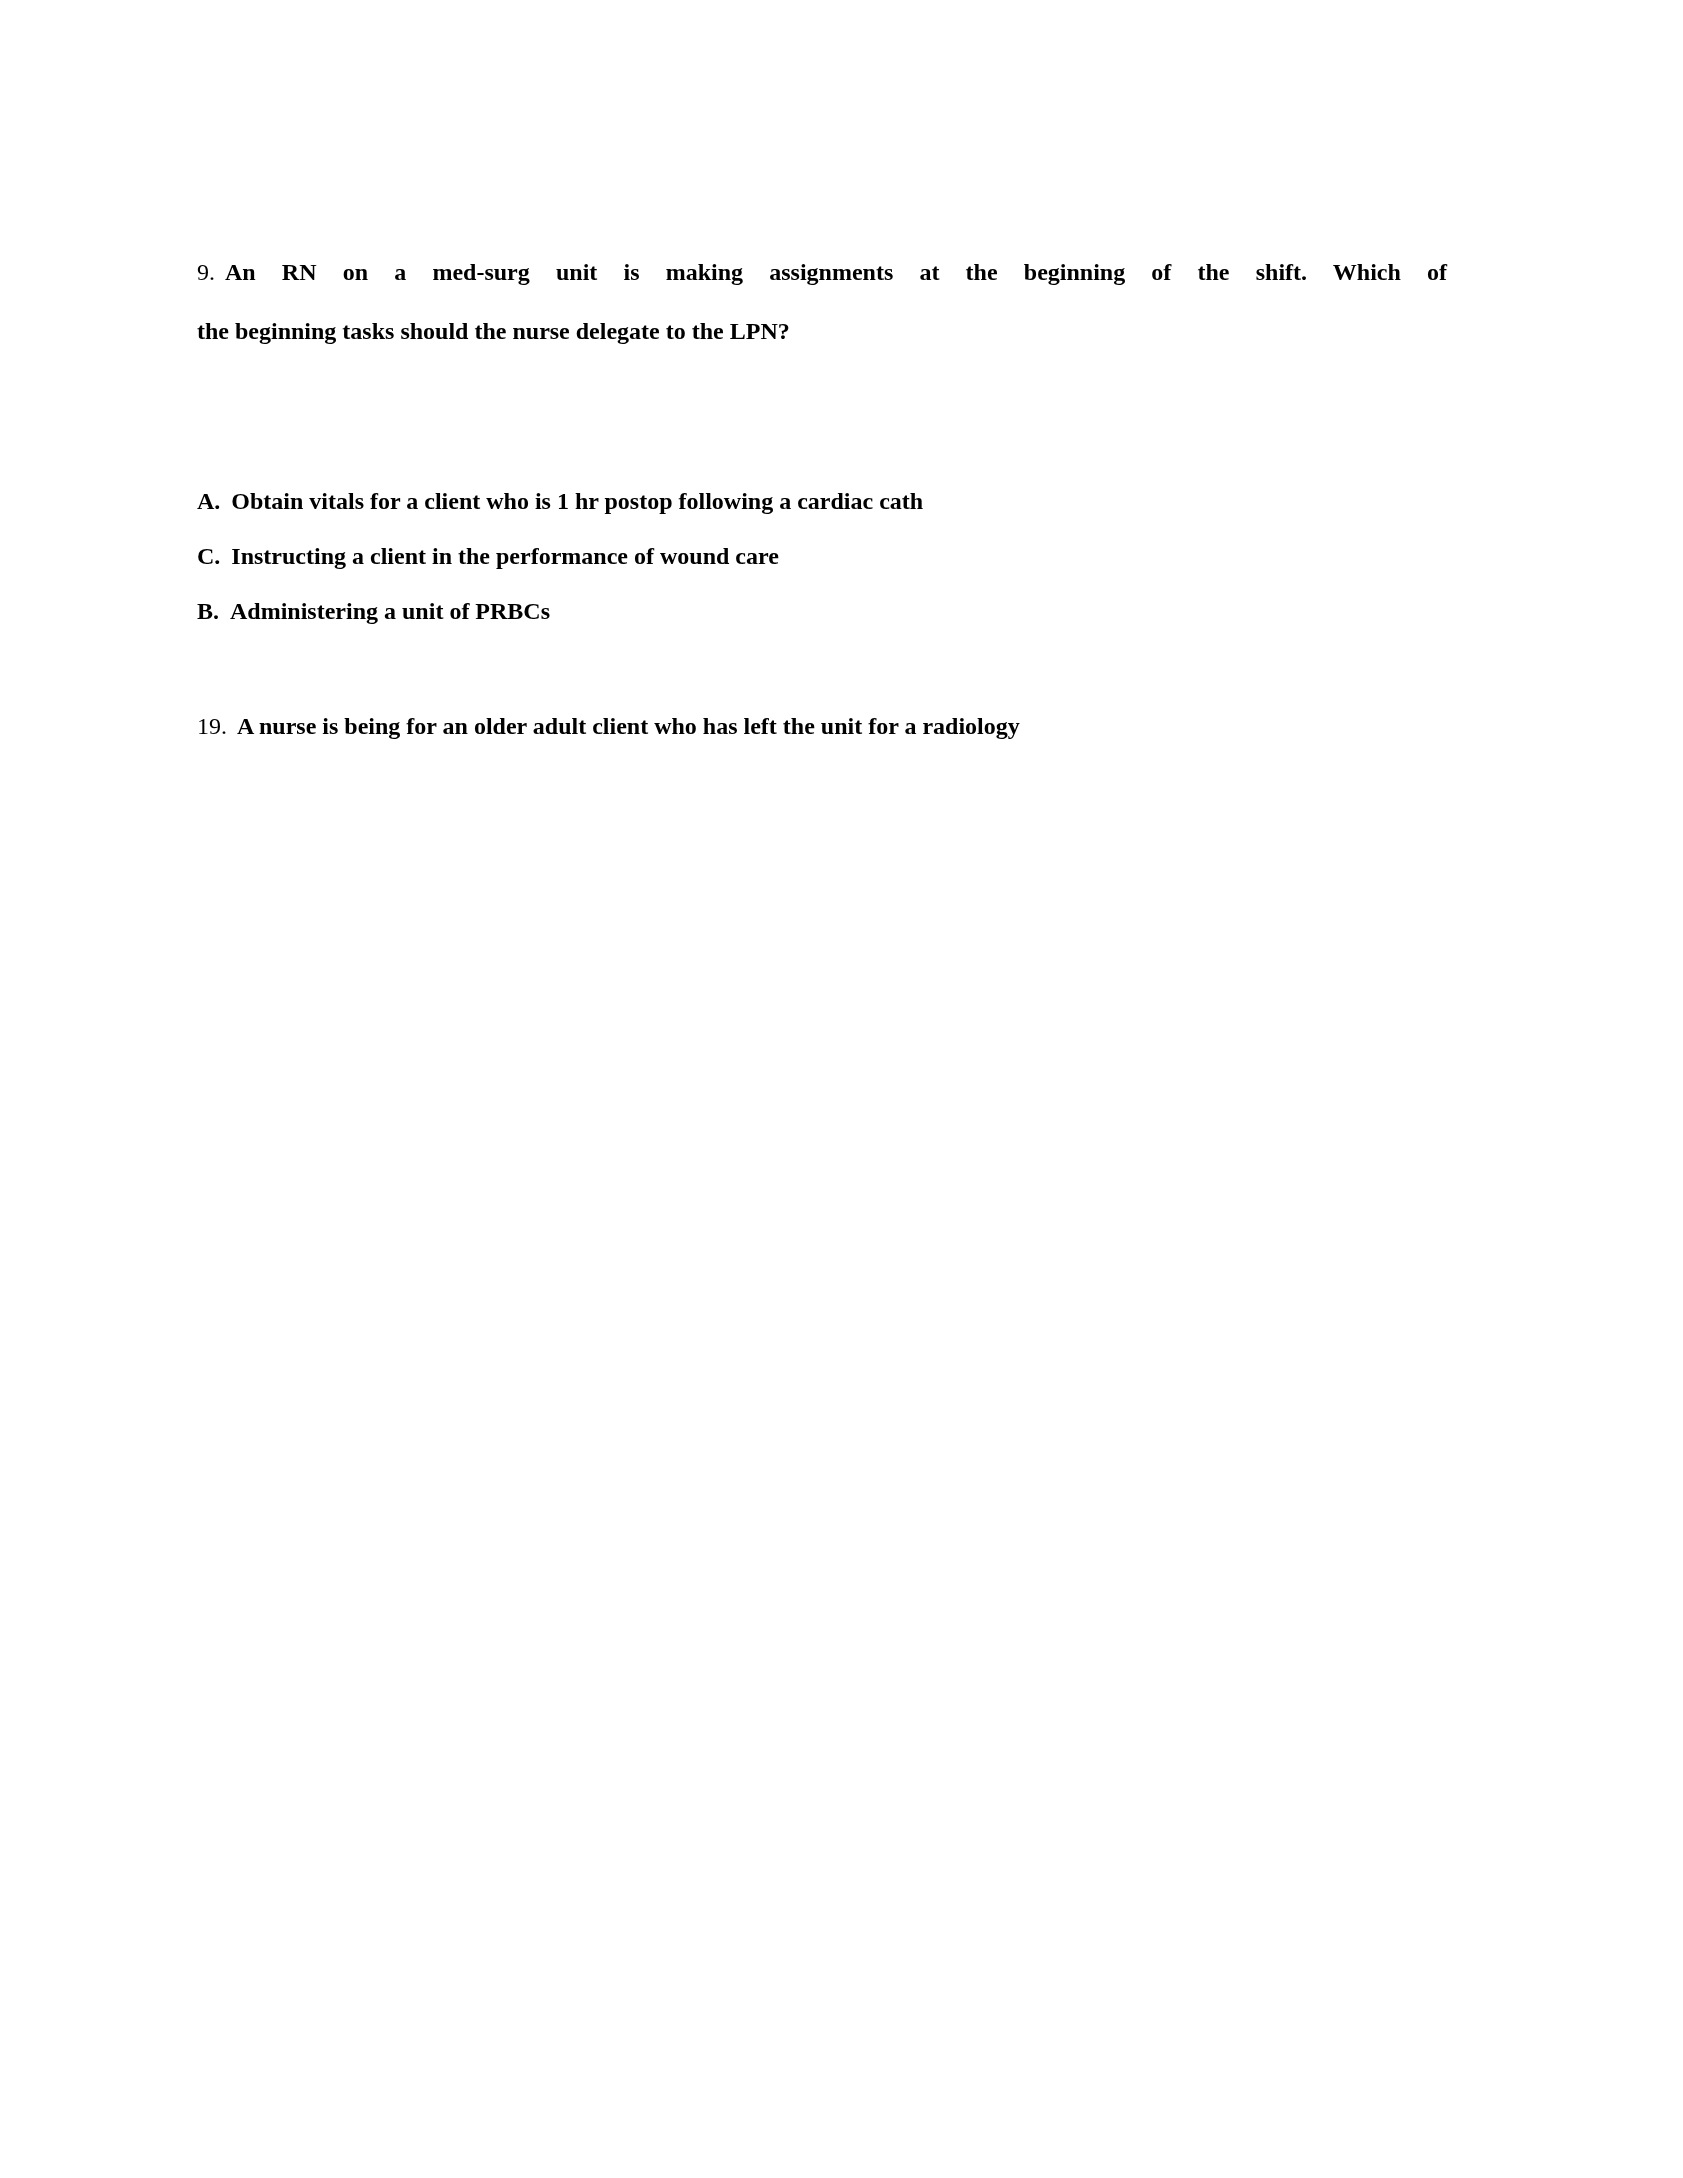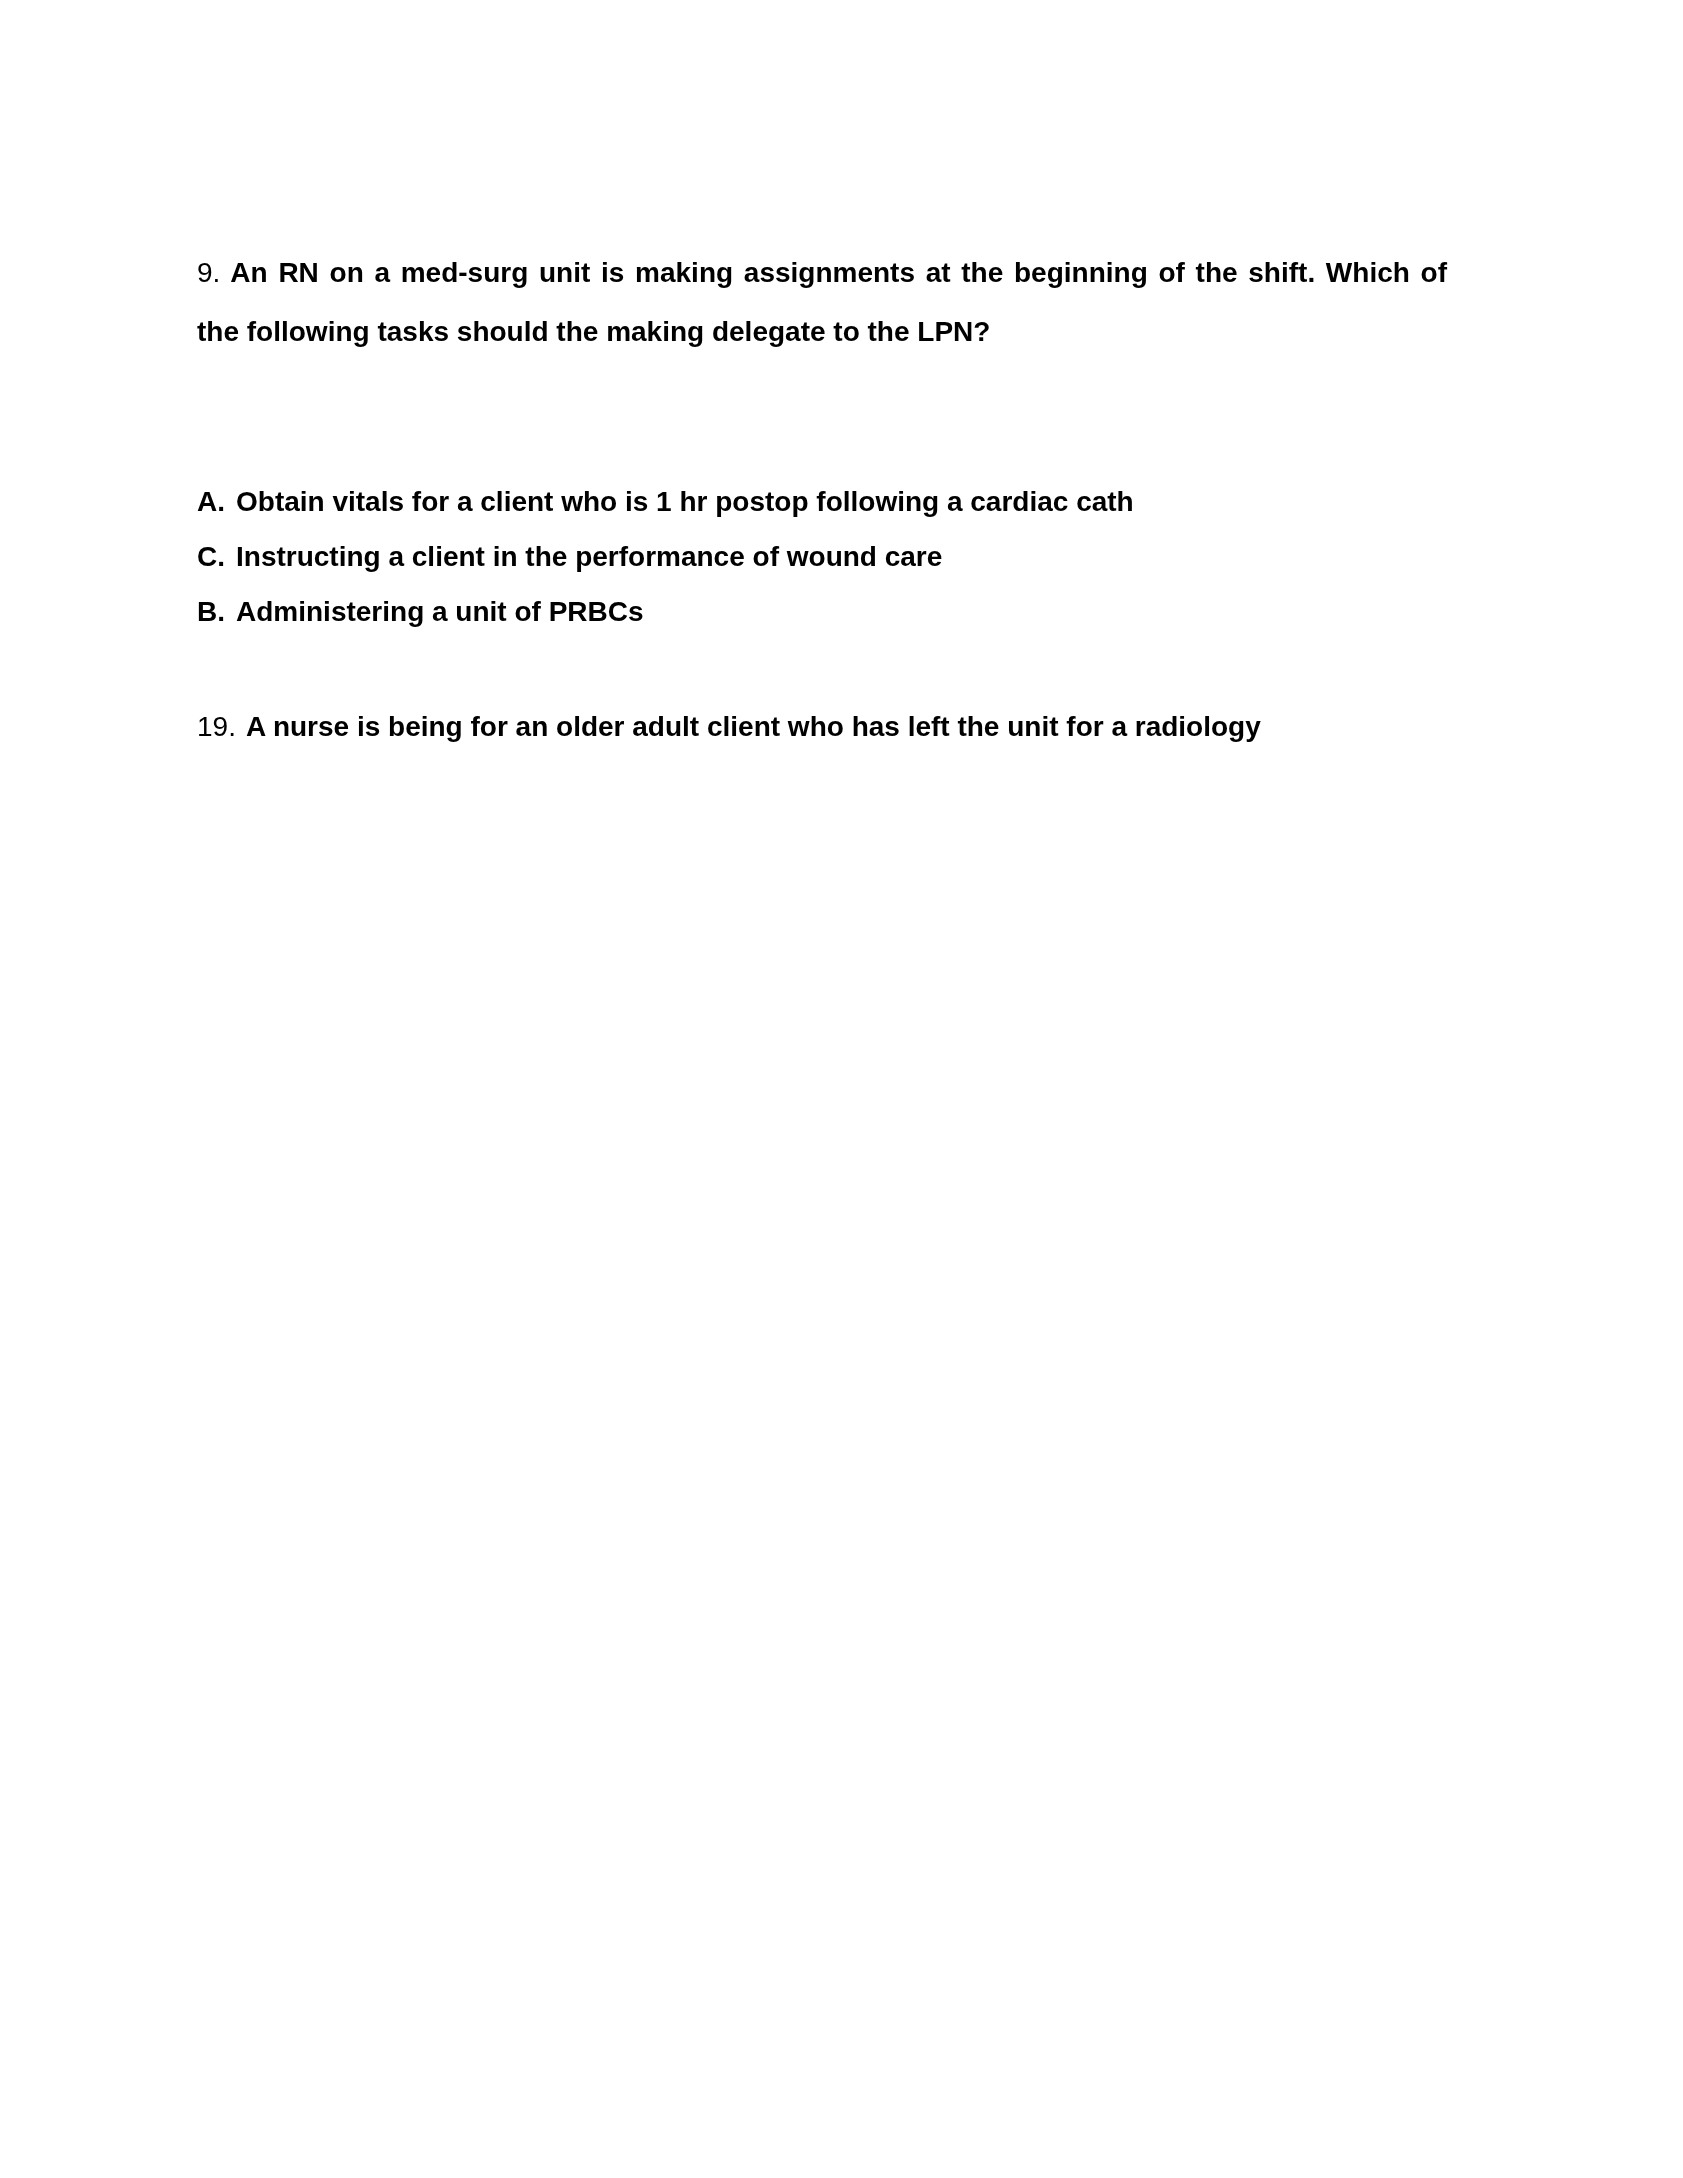--- a/index.html
+++ b/index.html
@@ -12,22 +12,22 @@
     width: 1683px;
     height: 2178px;
     background: #ffffff;
     overflow: hidden;
   }
   .doc {
     position: absolute;
     left: 197px;
     top: 243px;
     width: 1250px;
-    font-family: Liberation Sans, sans-serif;
-    font-size: 28px;
+    font-family: Liberation Serif, serif;
+    font-size: 24px;
     font-weight: 700;
     color: #000000;
     -webkit-font-smoothing: antialiased;
   }
   .q-para .line {
     line-height: 59px;
   }
   .q10-para .line {
     line-height: 57px;
   }
@@ -61,21 +61,21 @@
 </style>
 </head>
 <body style="background: rgb(255, 255, 255);">
 
 <div class="page">
   <div class="doc" style="color: rgb(0, 0, 0);">
 
     <div>
       <div class="q-para">
         <div class="line justify-full"><span class="qnum">9.</span><span>An RN on a med-surg unit is making assignments at the beginning of the shift. Which of</span></div>
-        <div class="line"><span>the following tasks should the making delegate to the LPN?</span></div>
+        <div class="line"><span>the beginning tasks should the nurse delegate to the LPN?</span></div>
       </div>
 
       <div class="options">
         <div class="option"><span class="olabel">A.</span><span>Obtain vitals for a client who is 1 hr postop following a cardiac cath</span></div>
         <div class="option"><span class="olabel">C.</span><span>Instructing a client in the performance of wound care</span></div>
         <div class="option"><span class="olabel">B.</span><span>Administering a unit of PRBCs</span></div>
       </div>
     </div>
 
     <div class="q10-block">

